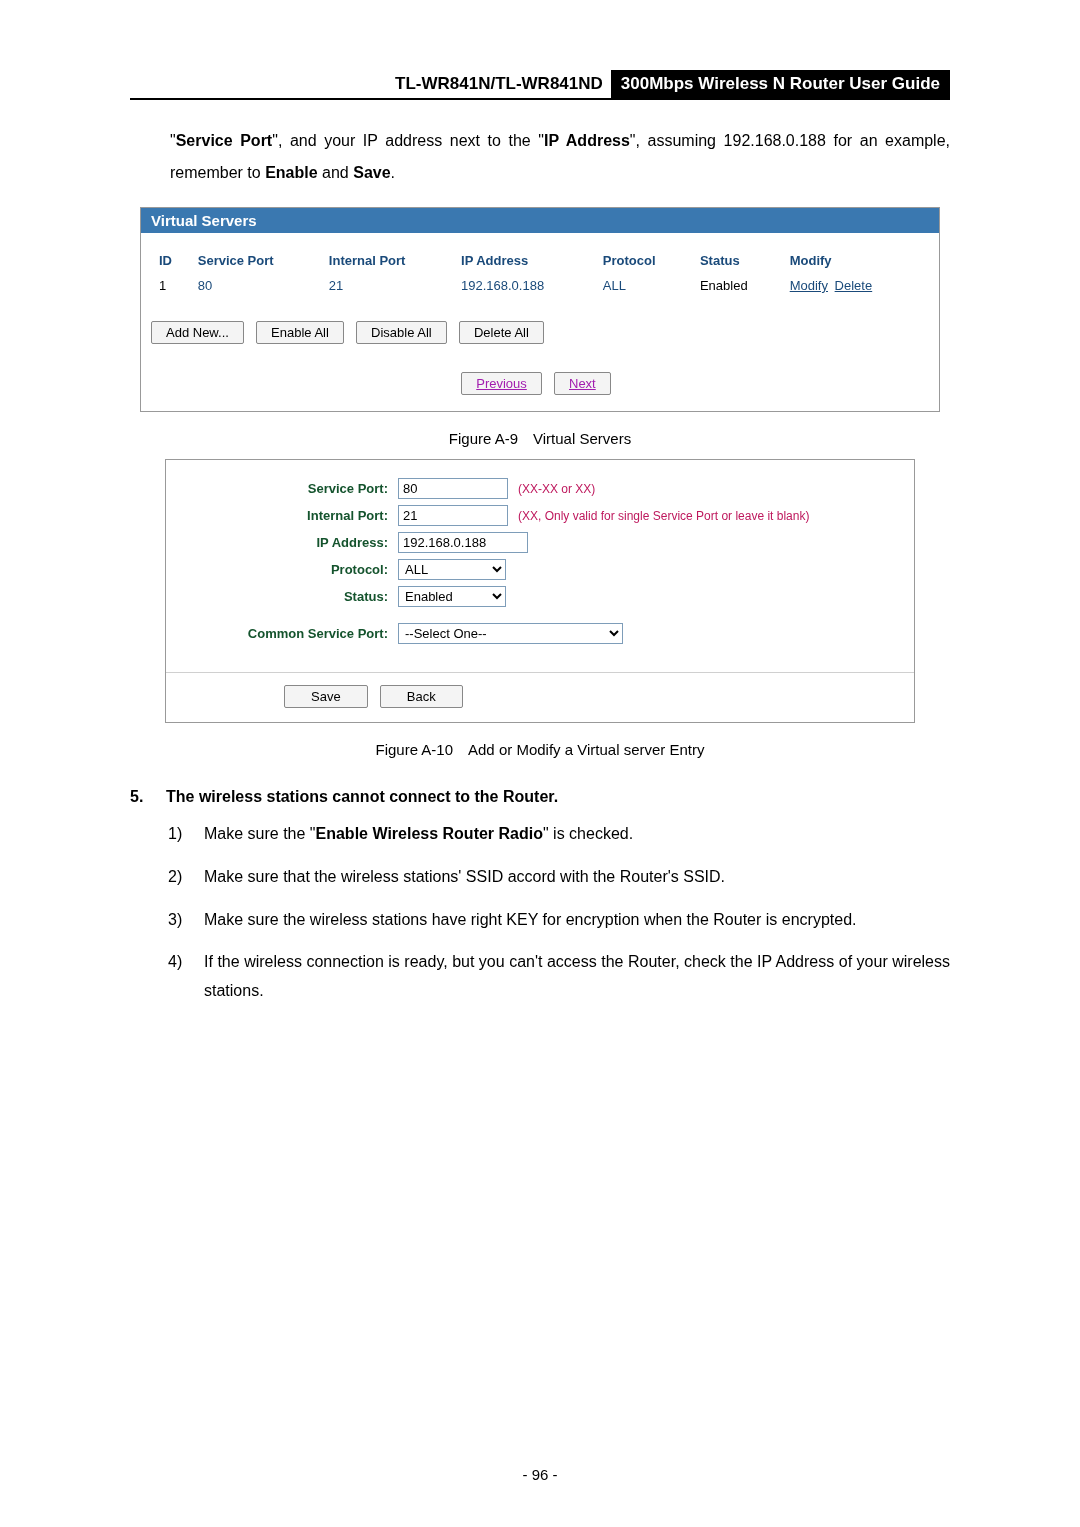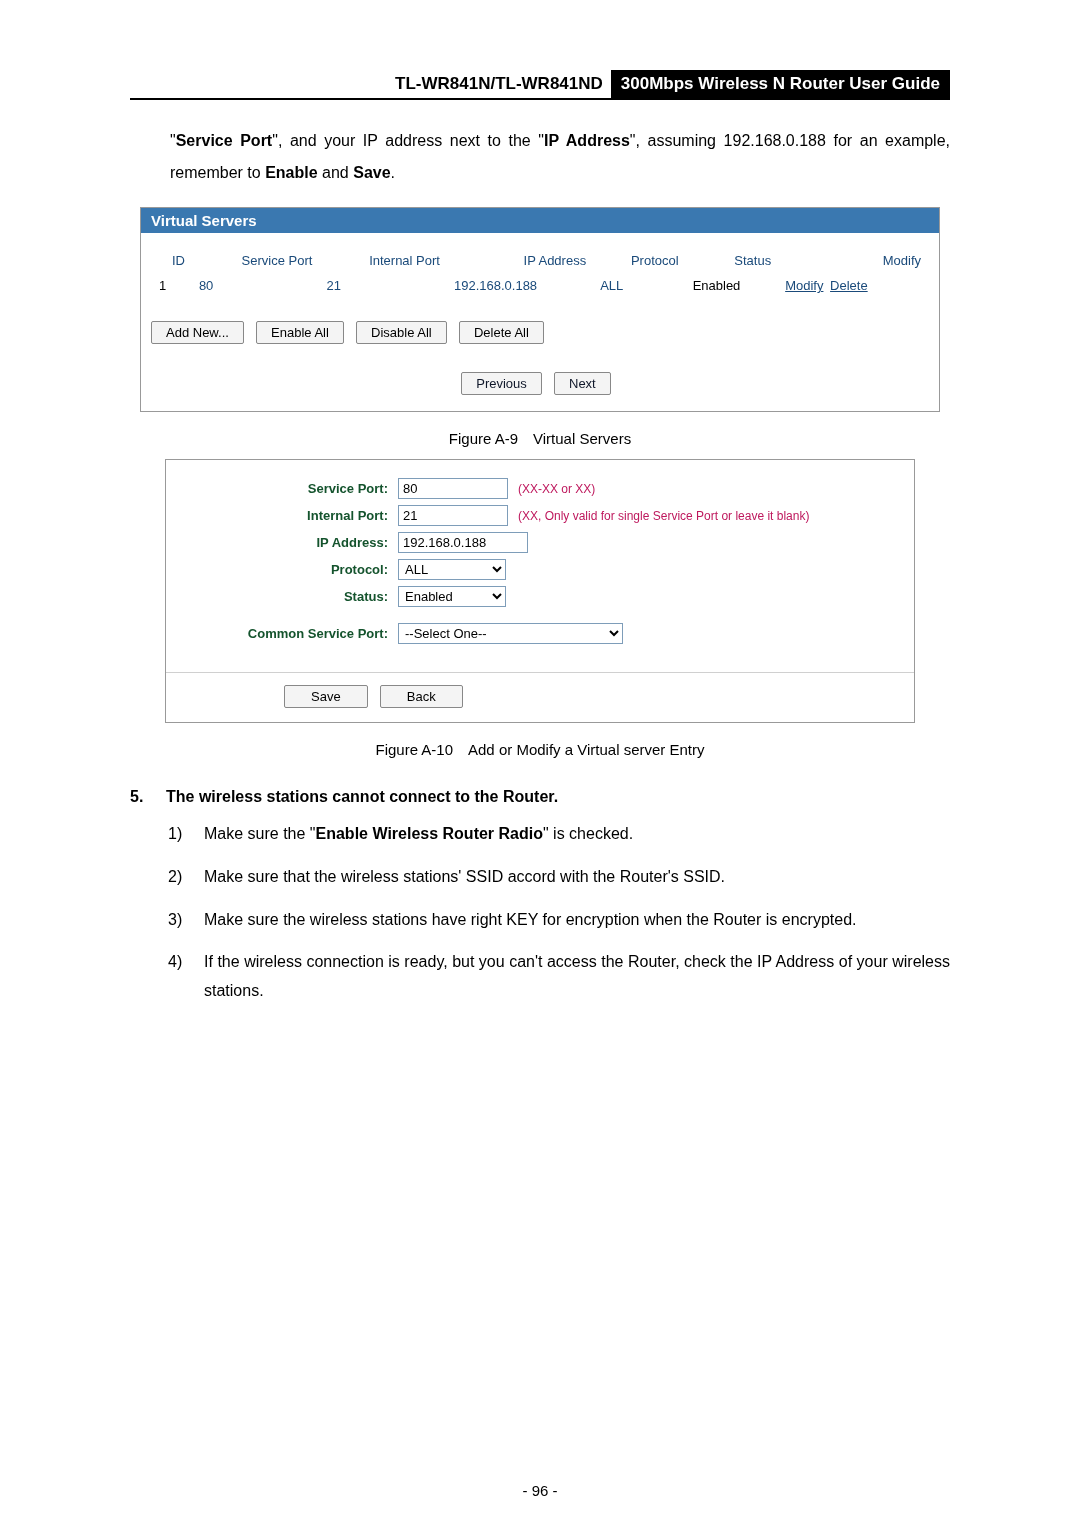--- a/index.html
+++ b/index.html
@@ -55,22 +55,22 @@
     padding: 4px 10px;
   }
   .panel-body {
     padding: 14px 10px 16px 10px;
   }
   .vtable {
     width: 100%;
     font-size: 13px;
   }
   .vtable th {
-    text-align: right;
-    font-weight: normal;
+    text-align: left;
+    font-weight: bold;
     color: #1a4a7a;
     padding: 4px 6px;
   }
   .vtable td {
     color: #1a4a7a;
     padding: 4px 6px;
   }
   .vtable td.blk { color: #000; }
   .modlinks a {
     color: #1a4a7a;
@@ -85,22 +85,23 @@
     font-size: 13px;
     padding: 3px 14px;
     background: #f4f4f4;
     border: 1px solid #888;
     border-radius: 2px;
     margin-right: 8px;
     cursor: pointer;
     color: #000;
   }
   .win-btn.disabled {
-    color: #0f172a;
+    color: #a21caf;
     cursor: default;
+    text-decoration: underline;
   }
   .center-btns {
     text-align: center;
     margin-top: 28px;
   }
   .caption {
     text-align: center;
     font-size: 15px;
     margin: 18px 0 8px 0;
   }
@@ -168,21 +169,21 @@
     display: flex;
     margin-bottom: 14px;
     line-height: 1.8;
     font-size: 16px;
     text-align: justify;
   }
   .olist li .mk { width: 36px; flex-shrink: 0; }
   .olist li .txt { flex: 1; }
   .page-num {
     position: absolute;
-    bottom: 28px;
+    bottom: 44px;
     left: 0;
     right: 0;
     text-align: center;
     font-size: 15px;
   }
 </style>
 </head>
 <body>
 
 <div class="page">

